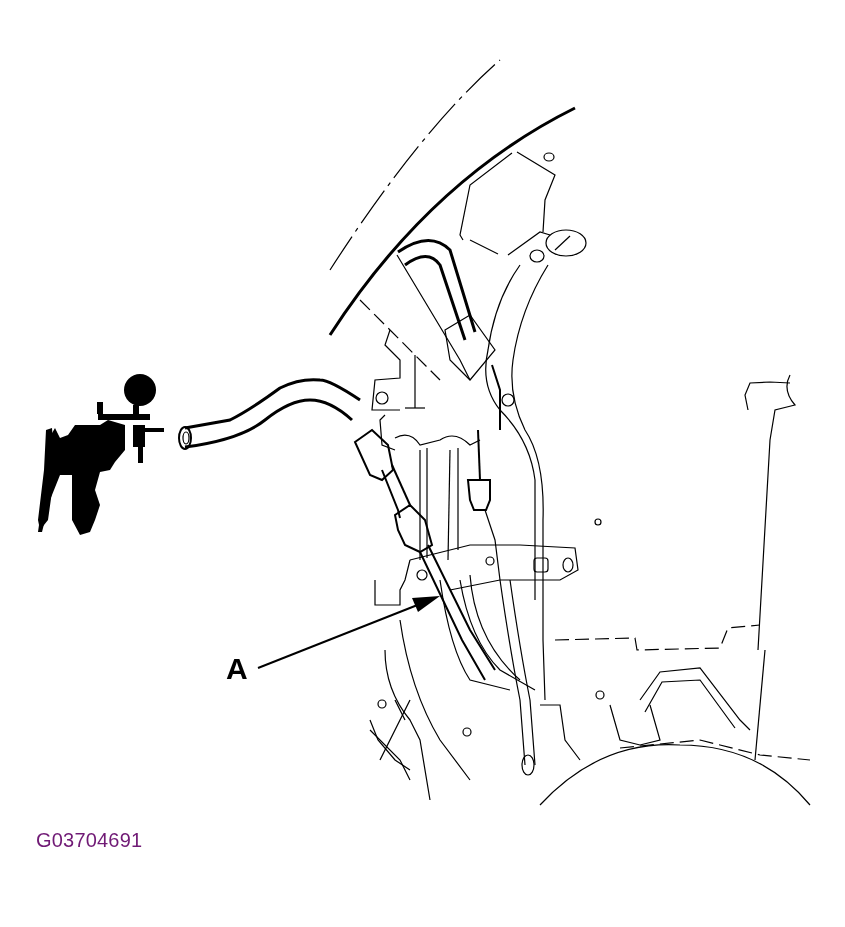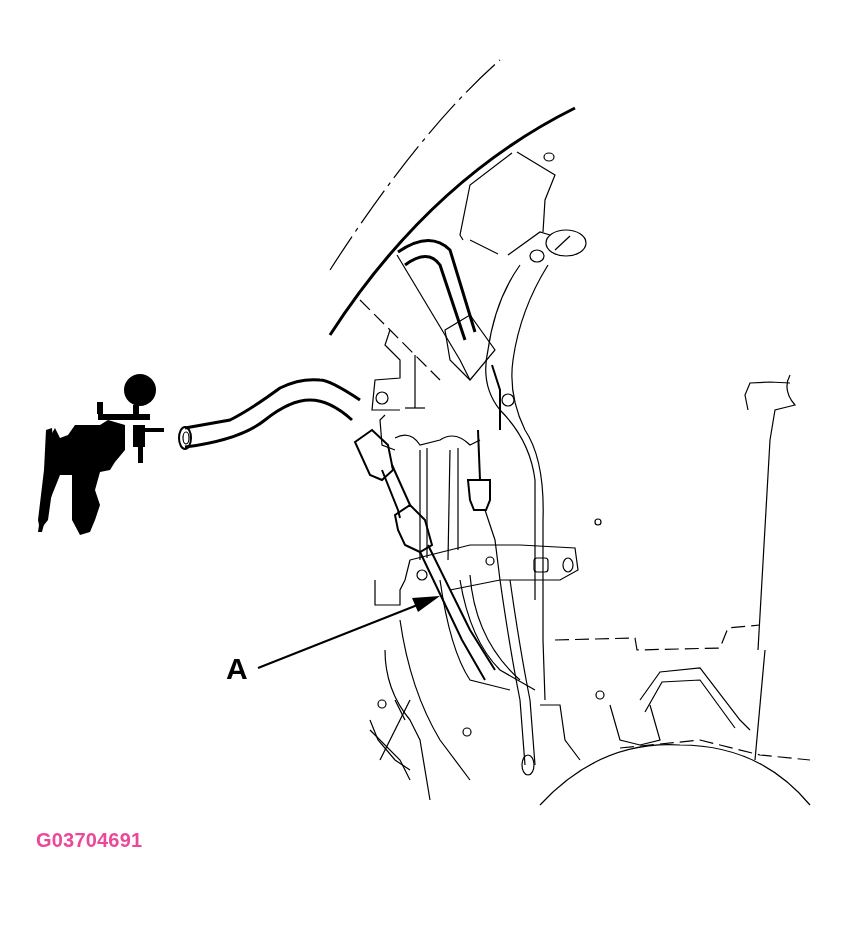--- a/index.html
+++ b/index.html
@@ -1,19 +1,19 @@
 <!DOCTYPE html>
 <html><head>
 <meta charset="utf-8">
 <style>
   html, body { margin: 0; padding: 0; background: #ffffff; }
   body { width: 845px; height: 927px; position: relative; overflow: hidden; }
   #figure { position: absolute; left: 0; top: 0; width: 845px; height: 927px; }
   .label-a { position: absolute; left: 226px; top: 654px; font-family: "Liberation Sans", sans-serif; font-weight: bold; font-size: 30px; color: #000; line-height: 1; }
-  .fig-id { position: absolute; left: 36px; top: 830px; font-family: "Liberation Sans", sans-serif; font-weight: bold; font-size: 20px; color: #ec4899; line-height: 1; letter-spacing: 0.2px; }
+  .fig-id { position: absolute; left: 36px; top: 830px; font-family: "Liberation Sans", sans-serif; font-weight: normal; font-size: 20px; color: #701a75; line-height: 1; letter-spacing: 0.2px; }
   svg .thin { stroke: #000; stroke-width: 1.2; fill: none; }
   svg .med { stroke: #000; stroke-width: 2; fill: none; }
   svg .thick { stroke: #000; stroke-width: 3; fill: none; }
   svg .dash { stroke: #000; stroke-width: 1.2; fill: none; stroke-dasharray: 14 6; }
   svg .dashlong { stroke: #000; stroke-width: 1.2; fill: none; stroke-dasharray: 40 6 4 6; }
   svg .solid { fill: #000; stroke: none; }
 </style>
 </head>
 <body>
 

